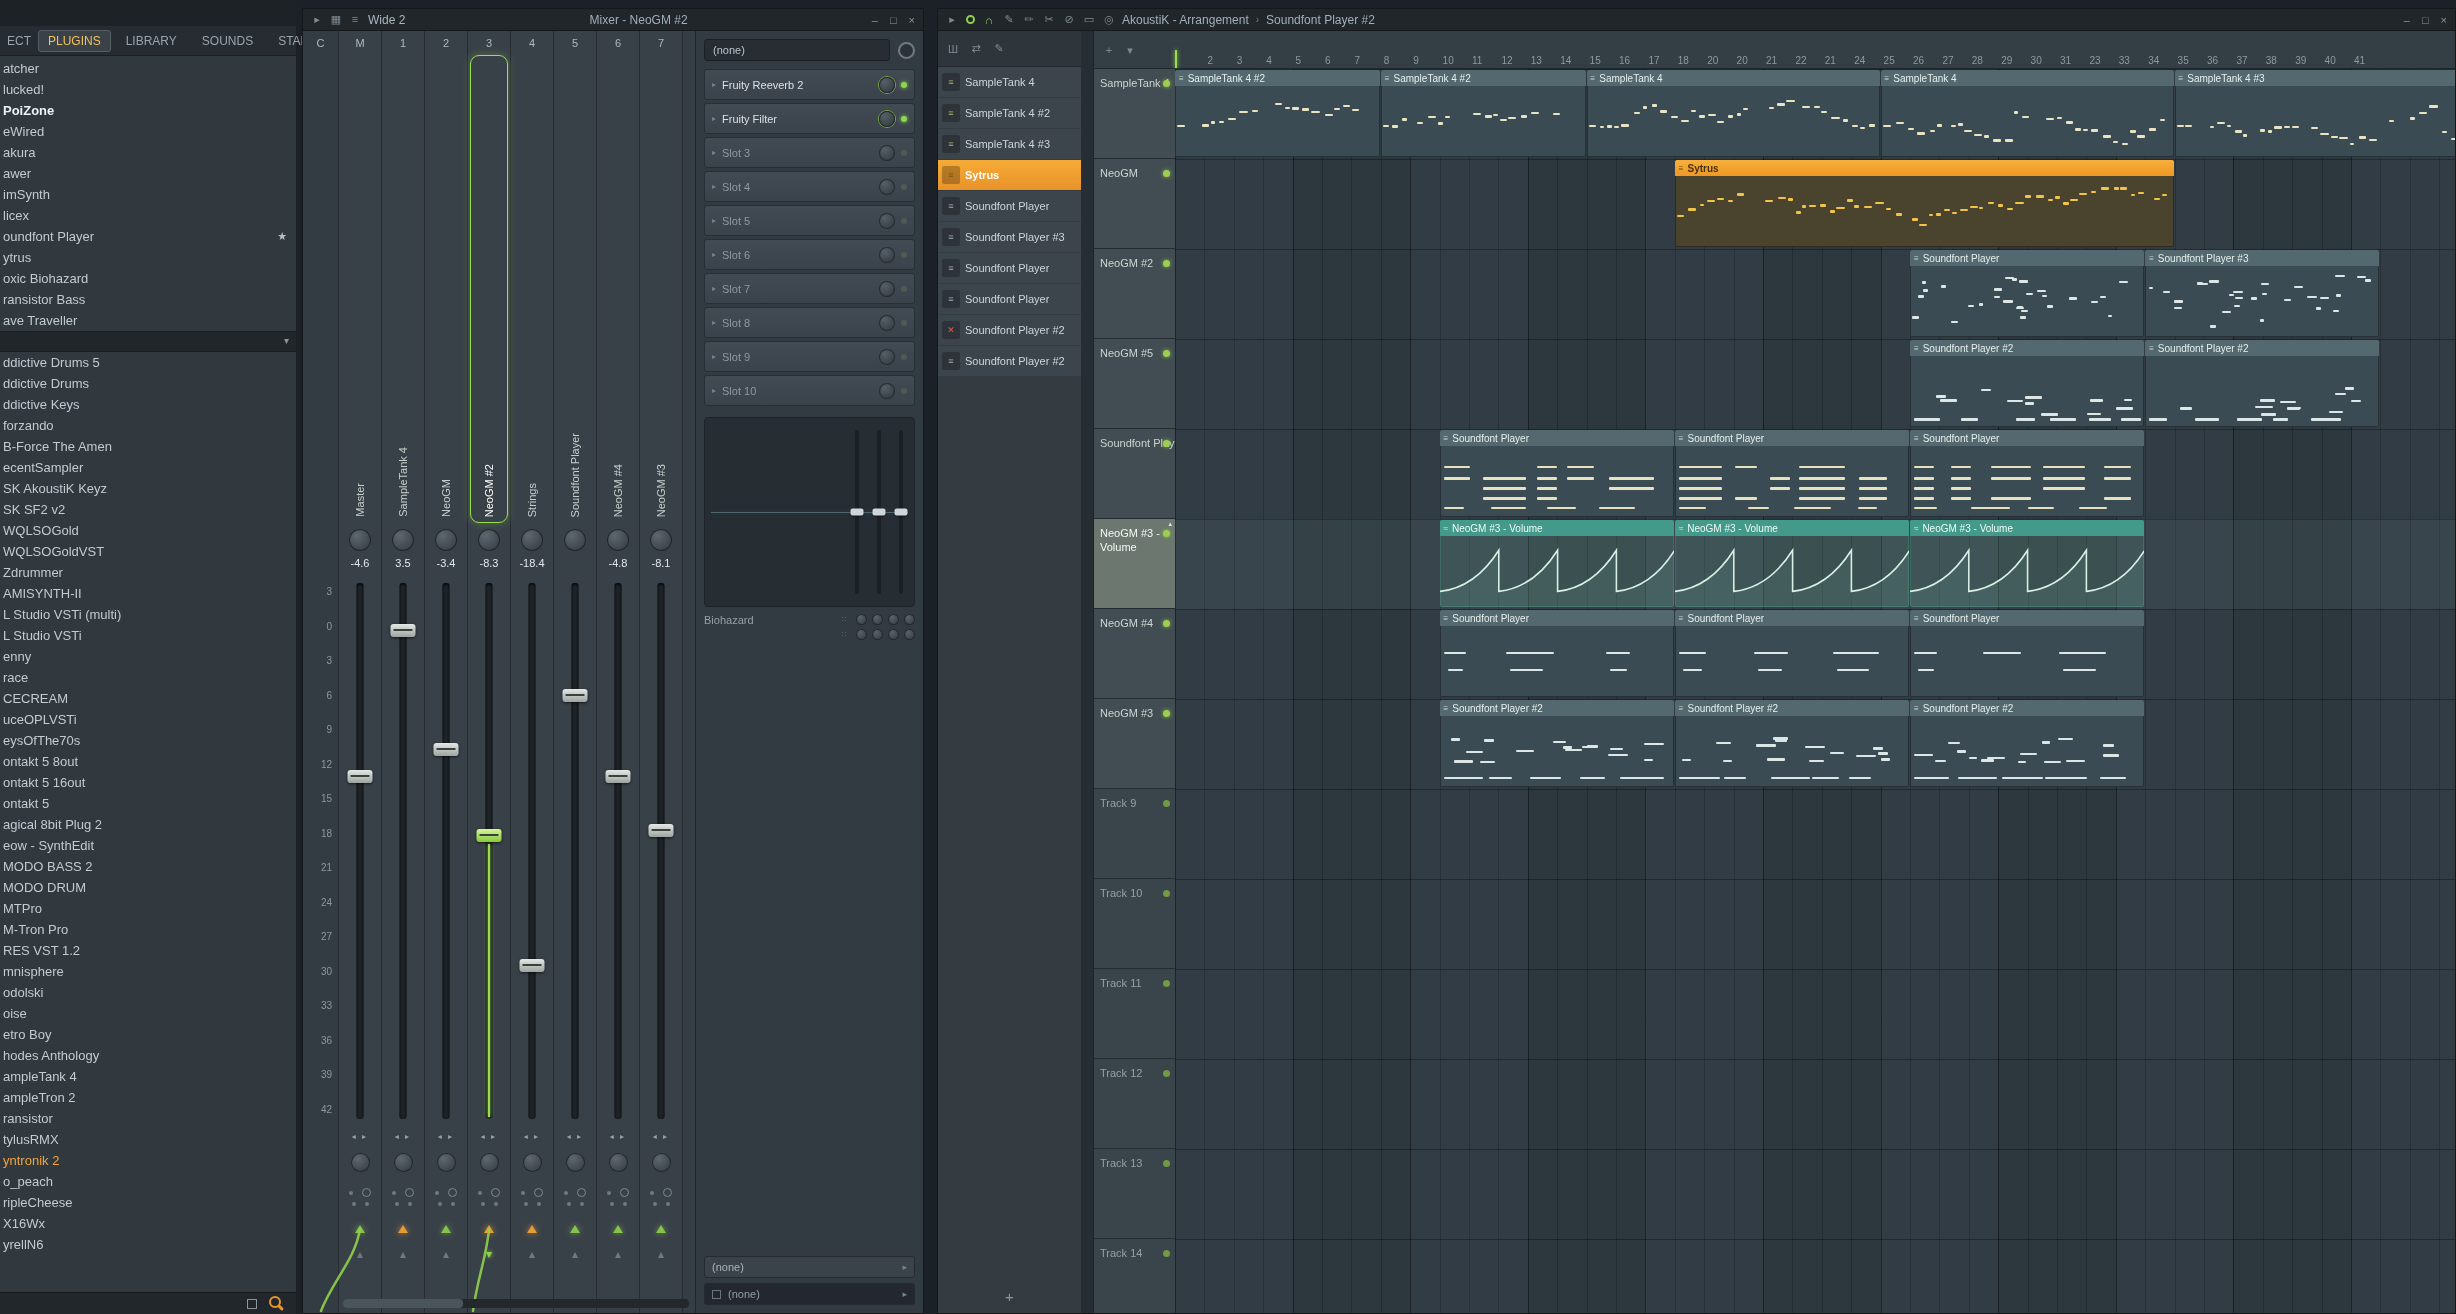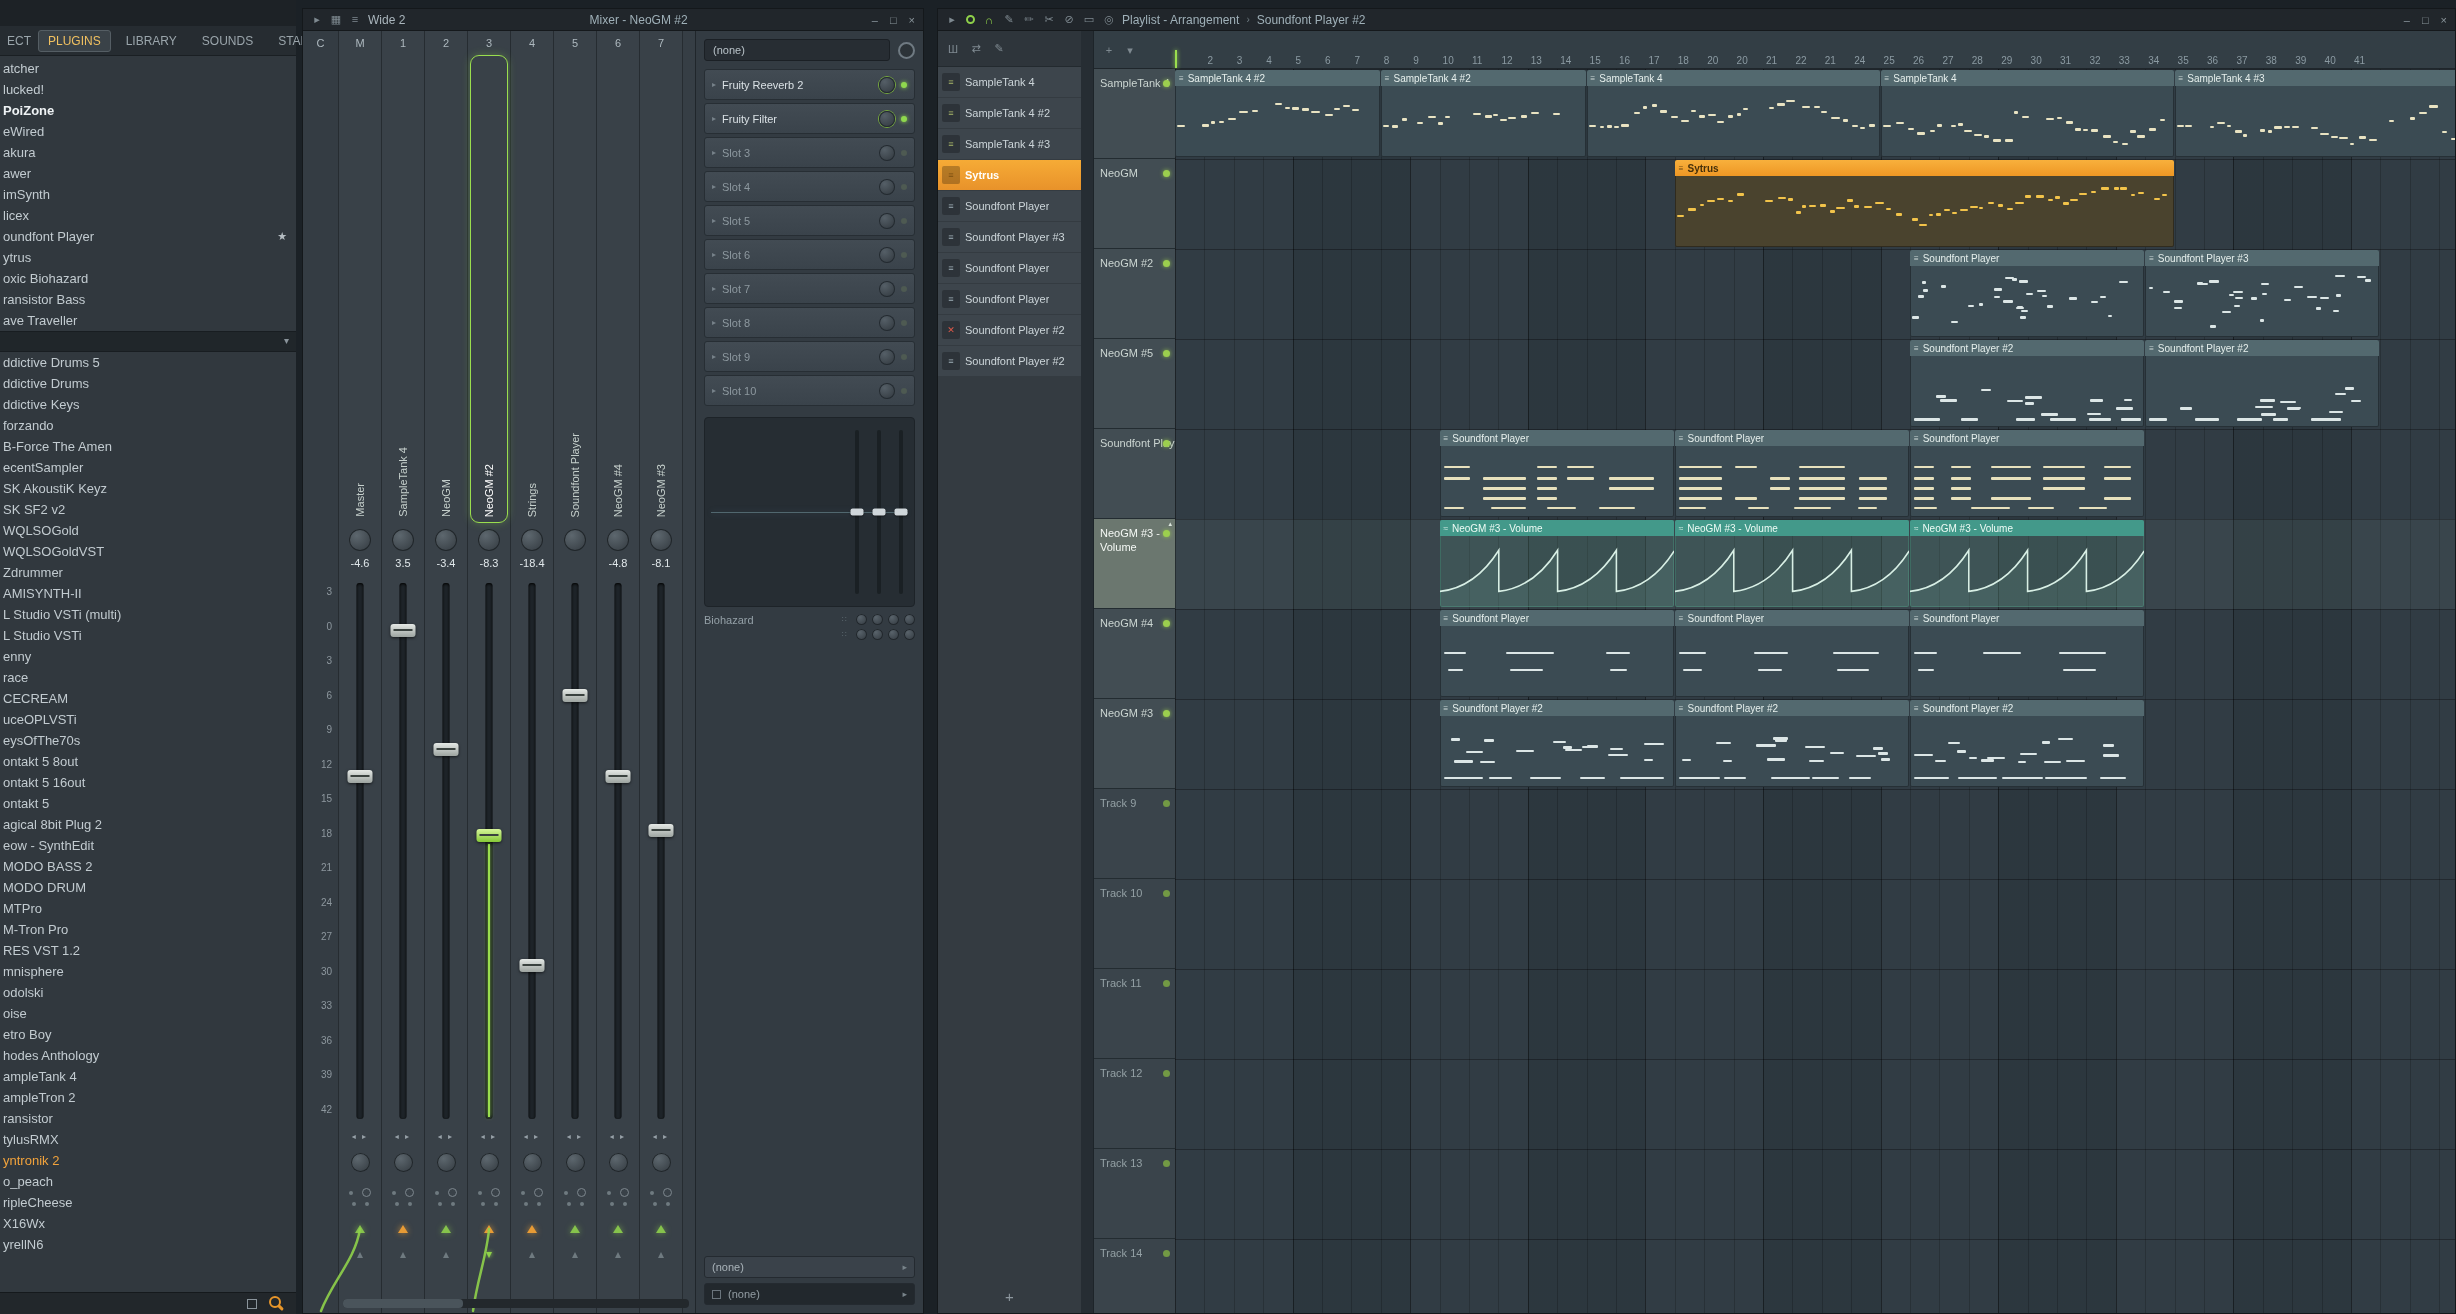--- a/index.html
+++ b/index.html
@@ -659,21 +659,21 @@
           <span class="tbi">▸</span>
           <span class="ring"></span>
           <span class="tbi" style="color: rgb(143, 209, 74);">∩</span>
           <span class="tbi">✎</span>
           <span class="tbi">✏</span>
           <span class="tbi">✂</span>
           <span class="tbi">⊘</span>
           <span class="tbi">▭</span>
           <span class="tbi">◎</span>
         </span>
-      <span>Playlist - Arrangement</span>
+      <span>AkoustiK - Arrangement</span>
       <span id="pl-title-sep">›</span>
       <span>Soundfont Player #2</span>
       <span class="winbtns">
         <span>–</span>
         <span>□</span>
         <span>×</span>
       </span>
     </div>
     <div id="pl-body">
       <div id="picker">
@@ -756,21 +756,21 @@
             <div class="rn" style="left: 620.4px;">22</div>
             <div class="rn" style="left: 649.8px;">21</div>
             <div class="rn" style="left: 679.2px;">24</div>
             <div class="rn" style="left: 708.6px;">25</div>
             <div class="rn" style="left: 738px;">26</div>
             <div class="rn" style="left: 767.4px;">27</div>
             <div class="rn" style="left: 796.8px;">28</div>
             <div class="rn" style="left: 826.2px;">29</div>
             <div class="rn" style="left: 855.6px;">30</div>
             <div class="rn" style="left: 885px;">31</div>
-            <div class="rn" style="left: 914.4px;">32</div>
+            <div class="rn" style="left: 914.4px;">23</div>
             <div class="rn" style="left: 943.8px;">33</div>
             <div class="rn" style="left: 973.2px;">34</div>
             <div class="rn" style="left: 1002.6px;">35</div>
             <div class="rn" style="left: 1032px;">36</div>
             <div class="rn" style="left: 1061.4px;">37</div>
             <div class="rn" style="left: 1090.8px;">38</div>
             <div class="rn" style="left: 1120.2px;">39</div>
             <div class="rn" style="left: 1149.6px;">40</div>
             <div class="rn" style="left: 1179px;">41</div>
           </div>

